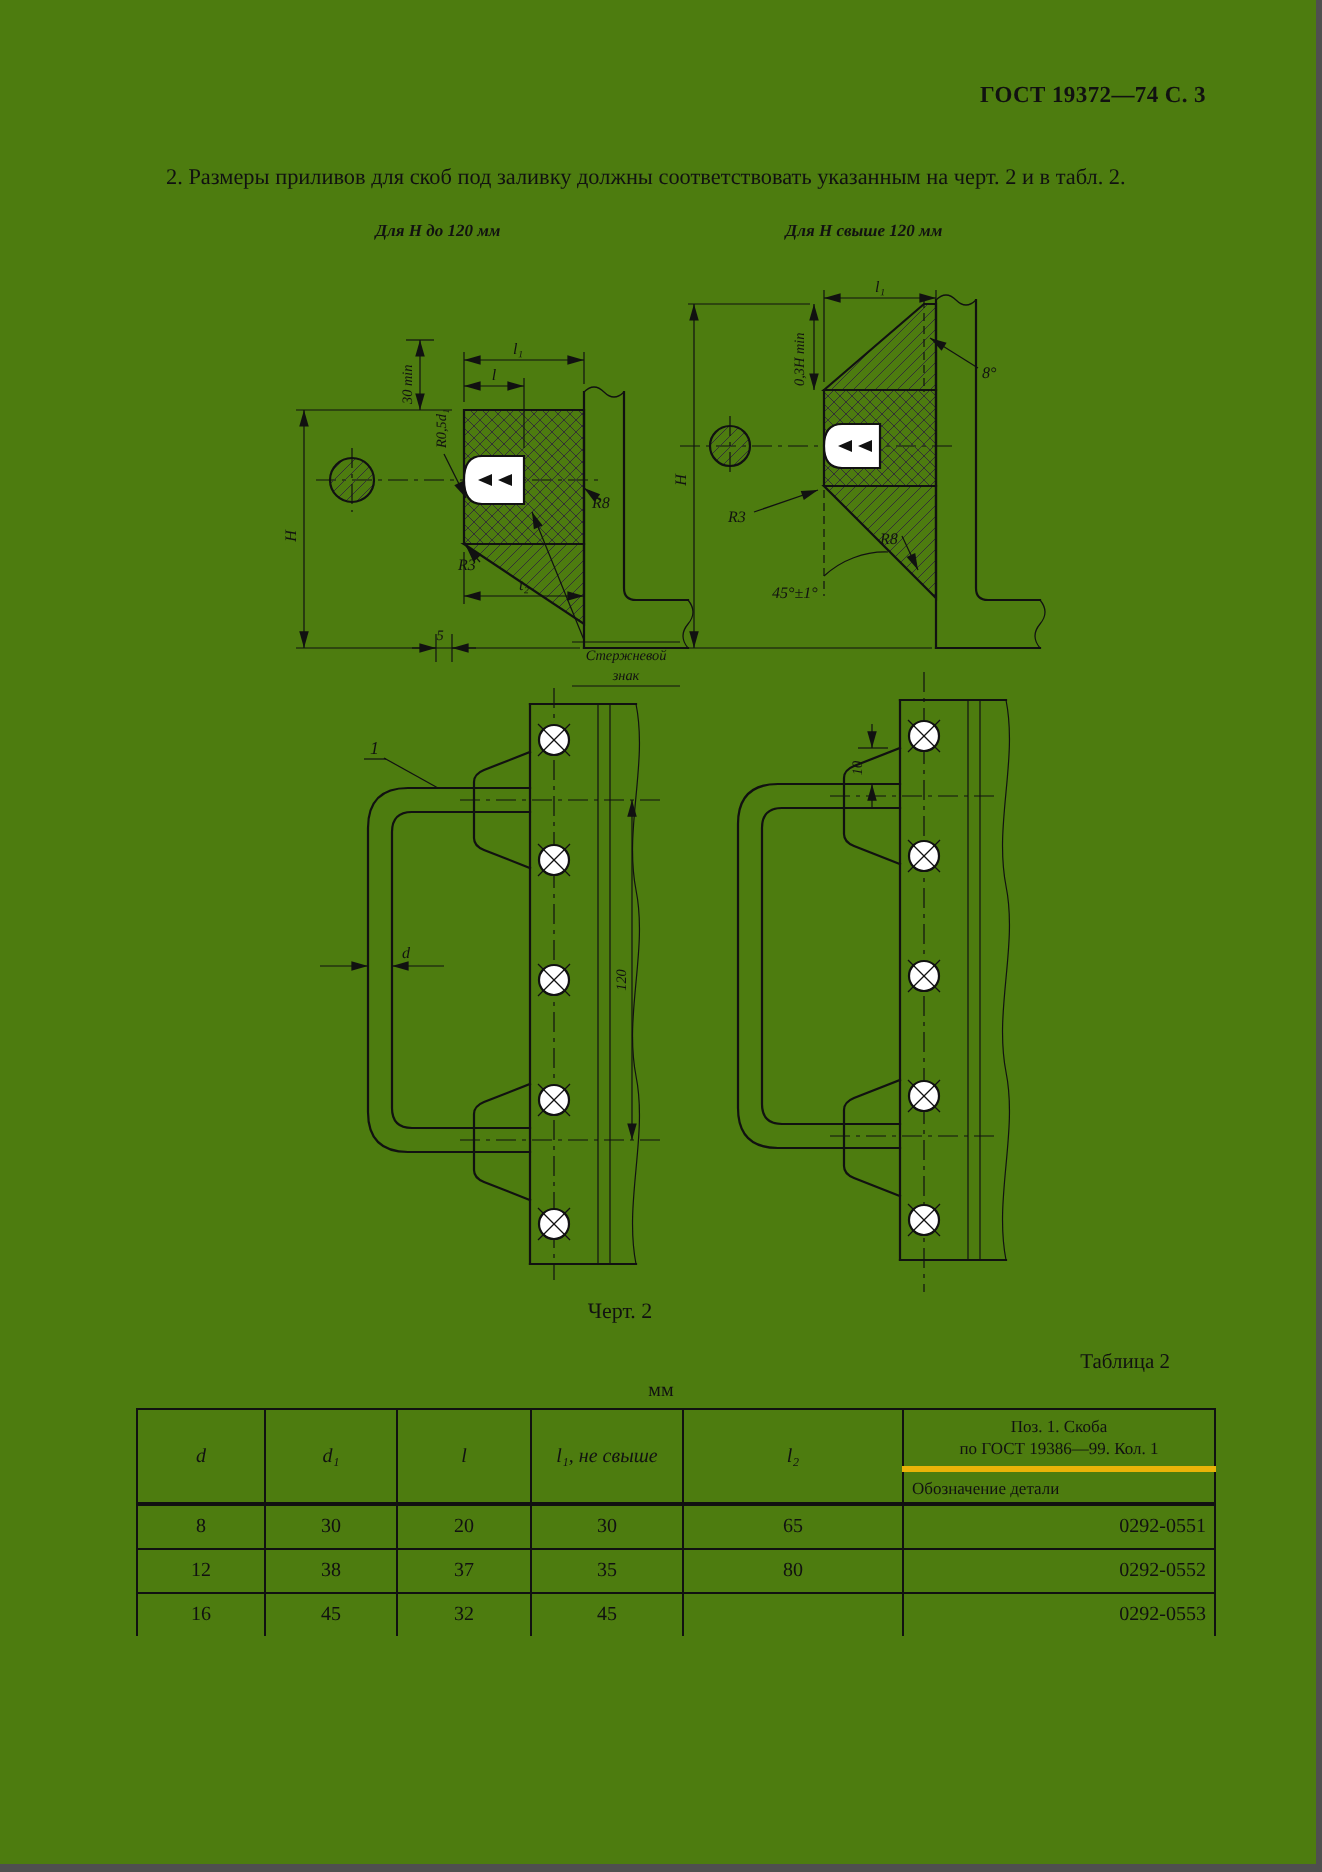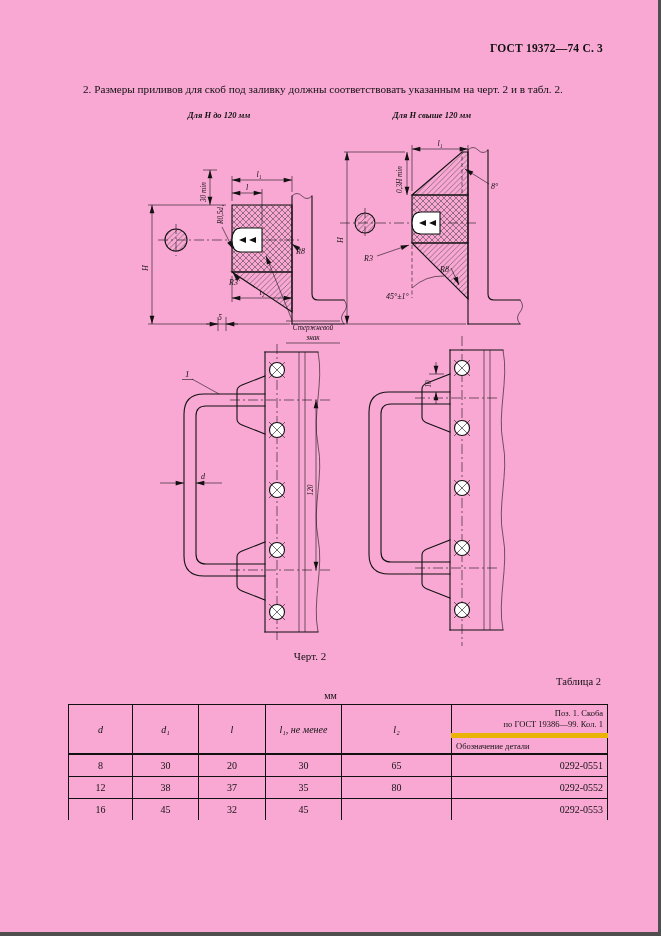--- a/index.html
+++ b/index.html
@@ -1,32 +1,32 @@
 <!DOCTYPE html>
 <html><head>
 <meta charset="utf-8">
 <style>
   html,body { margin:0; padding:0; background:#888; }
   .page {
-    position:relative; width:661px; height:936px; background:#f9a8d4;
+    position:relative; width:661px; height:936px; background:#4d7c0f;
     font-family:"Liberation Serif","DejaVu Serif",serif; color:#111; overflow:hidden;
     margin:0 auto;
   }
   .edge-r { position:absolute; top:0; right:0; width:3px; height:936px; background:#4f4f4f; }
   .edge-b { position:absolute; left:0; bottom:0; width:661px; height:4px; background:#4f4f4f; }
   .hdr { position:absolute; top:42px; right:58px; font-weight:bold; font-size:11.5px; letter-spacing:.2px; }
   .para { position:absolute; top:71px; left:61px; width:545px; font-size:11.2px; line-height:1.35; text-indent:22px; }
   .caption { position:absolute; top:650px; left:240px; width:140px; text-align:center; font-size:11px; }
-  .tbl-label { position:absolute; top:676px; right:60px; font-size:10.5px; }
+  .tbl-label { position:absolute; top:676px; right:76px; font-size:10.5px; }
   .units { position:absolute; top:690px; left:0; width:661px; text-align:center; font-size:10px;font-family:Liberation Serif, serif; }
   .table-wrap { position:absolute; top:704px; left:68px; width:540px; }
   table.dims { border-collapse:collapse; width:100%; font-size:10px; table-layout:fixed; }
   .dims th, .dims td { border:1px solid #111; padding:0 4px; font-weight:normal; }
   .dims thead th.hv { font-style:italic; text-align:center; border-bottom:2.5px solid #111; height:46px; }
-  .dims .pos-top { border-bottom:5px solid #eab308; text-align:right; font-size:8.5px; height:28px; line-height:1.25; }
+  .dims .pos-top { border-bottom:3px solid #eab308; text-align:center; font-size:8.5px; height:28px; line-height:1.25; }
   .dims .pos-sub { text-align:left; font-size:8.5px; border-bottom:2.5px solid #111; height:15px; }
   .dims tbody td { height:21px; text-align:center; }
   .dims tbody td.desig { text-align:right; padding-left:12px; }
   .dims tbody tr:last-child td { border-bottom:none; }
 
   svg.drawing { position:absolute; top:0; left:0; }
   .drawing text { fill:#111; font-family:"Liberation Serif","DejaVu Serif",serif; }
   .lbl { font-size:8px; font-style:italic; }
   .lbl-sm { font-size:7.2px; font-style:italic; }
   .ttl { font-size:8.5px; font-style:italic; font-weight:bold; }
@@ -276,21 +276,21 @@
           <col style="width:67px">
         <col style="width:76px">
           <col style="width:110px">
           <col>
       </colgroup>
       <thead>
         <tr>
           <th class="hv" rowspan="2">d</th>
           <th class="hv" rowspan="2">d₁</th>
           <th class="hv" rowspan="2">l</th>
-          <th class="hv" rowspan="2">l₁, не менее</th>
+          <th class="hv" rowspan="2">l₁, не свыше</th>
           <th class="hv" rowspan="2">l₂</th>
           <th class="pos-top">
             <div>Поз. 1. Скоба</div>
             <div>по ГОСТ 19386—99.  Кол. 1</div>
           </th>
         </tr>
         <tr>
           <th class="pos-sub">Обозначение детали</th>
         </tr>
       </thead>

